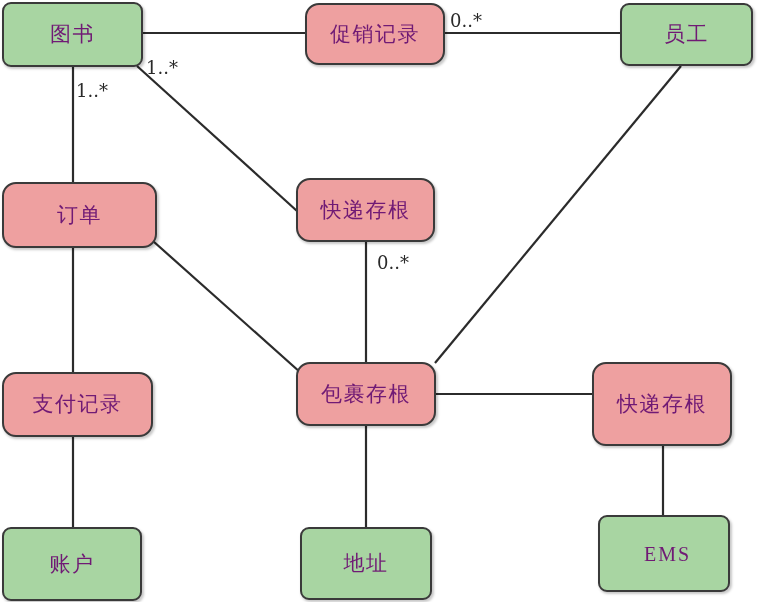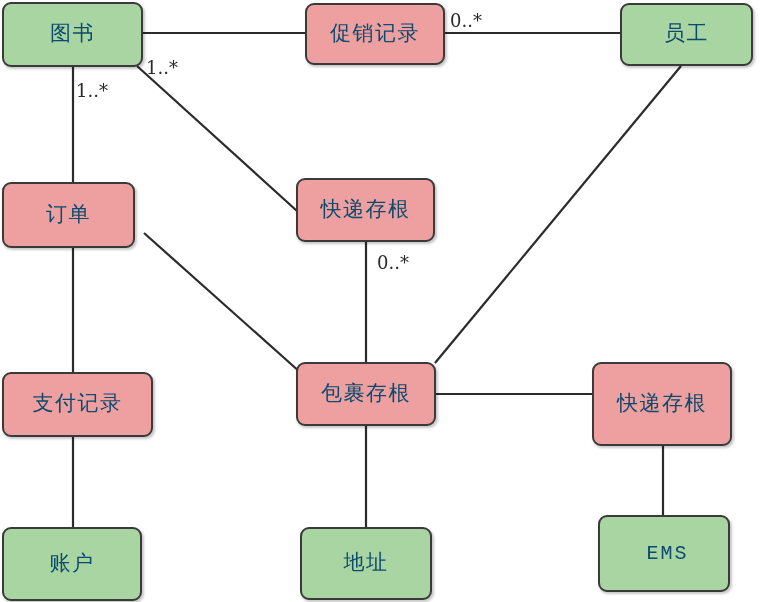--- a/index.html
+++ b/index.html
@@ -36,25 +36,26 @@
     justify-content: center;
     text-align: center;
     box-shadow: 1.5px 2px 2.5px rgba(0,0,0,0.22);
     z-index: 5;
   }
   .node-green {
     background: #a8d5a2;
   }
   .node-pink {
     background: #eea0a0;
+    border-radius: 14px;
   }
   .node-label {
-    font-family: Liberation Mono, monospace;
+    font-family: Liberation Serif, serif;
     font-size: 21px;
-    color: #0c4a6e;
+    color: #701a75;
     letter-spacing: 1.5px;
     line-height: 1;
     white-space: nowrap;
     user-select: none;
   }
   .node-label.latin {
     font-size: 20px;
     letter-spacing: 2px;
   }
   .mult-label {
@@ -90,21 +91,21 @@
   <div id="node-layer">
       <div class="node node-green" style="left: 2px; top: 2px; width: 141px; height: 65px;">
         <span class="node-label">图书</span>
       </div>
       <div class="node node-pink" style="left: 305px; top: 3px; width: 140px; height: 62px;">
         <span class="node-label">促销记录</span>
       </div>
       <div class="node node-green" style="left: 620px; top: 3px; width: 133px; height: 63px;">
         <span class="node-label">员工</span>
       </div>
-      <div class="node node-pink" style="left: 2px; top: 182px; width: 133px; height: 66px;">
+      <div class="node node-pink" style="left: 2px; top: 182px; width: 155px; height: 66px;">
         <span class="node-label">订单</span>
       </div>
       <div class="node node-pink" style="left: 296px; top: 178px; width: 139px; height: 64px;">
         <span class="node-label">快递存根</span>
       </div>
       <div class="node node-pink" style="left: 2px; top: 372px; width: 151px; height: 65px;">
         <span class="node-label">支付记录</span>
       </div>
       <div class="node node-pink" style="left: 296px; top: 362px; width: 140px; height: 64px;">
         <span class="node-label">包裹存根</span>

